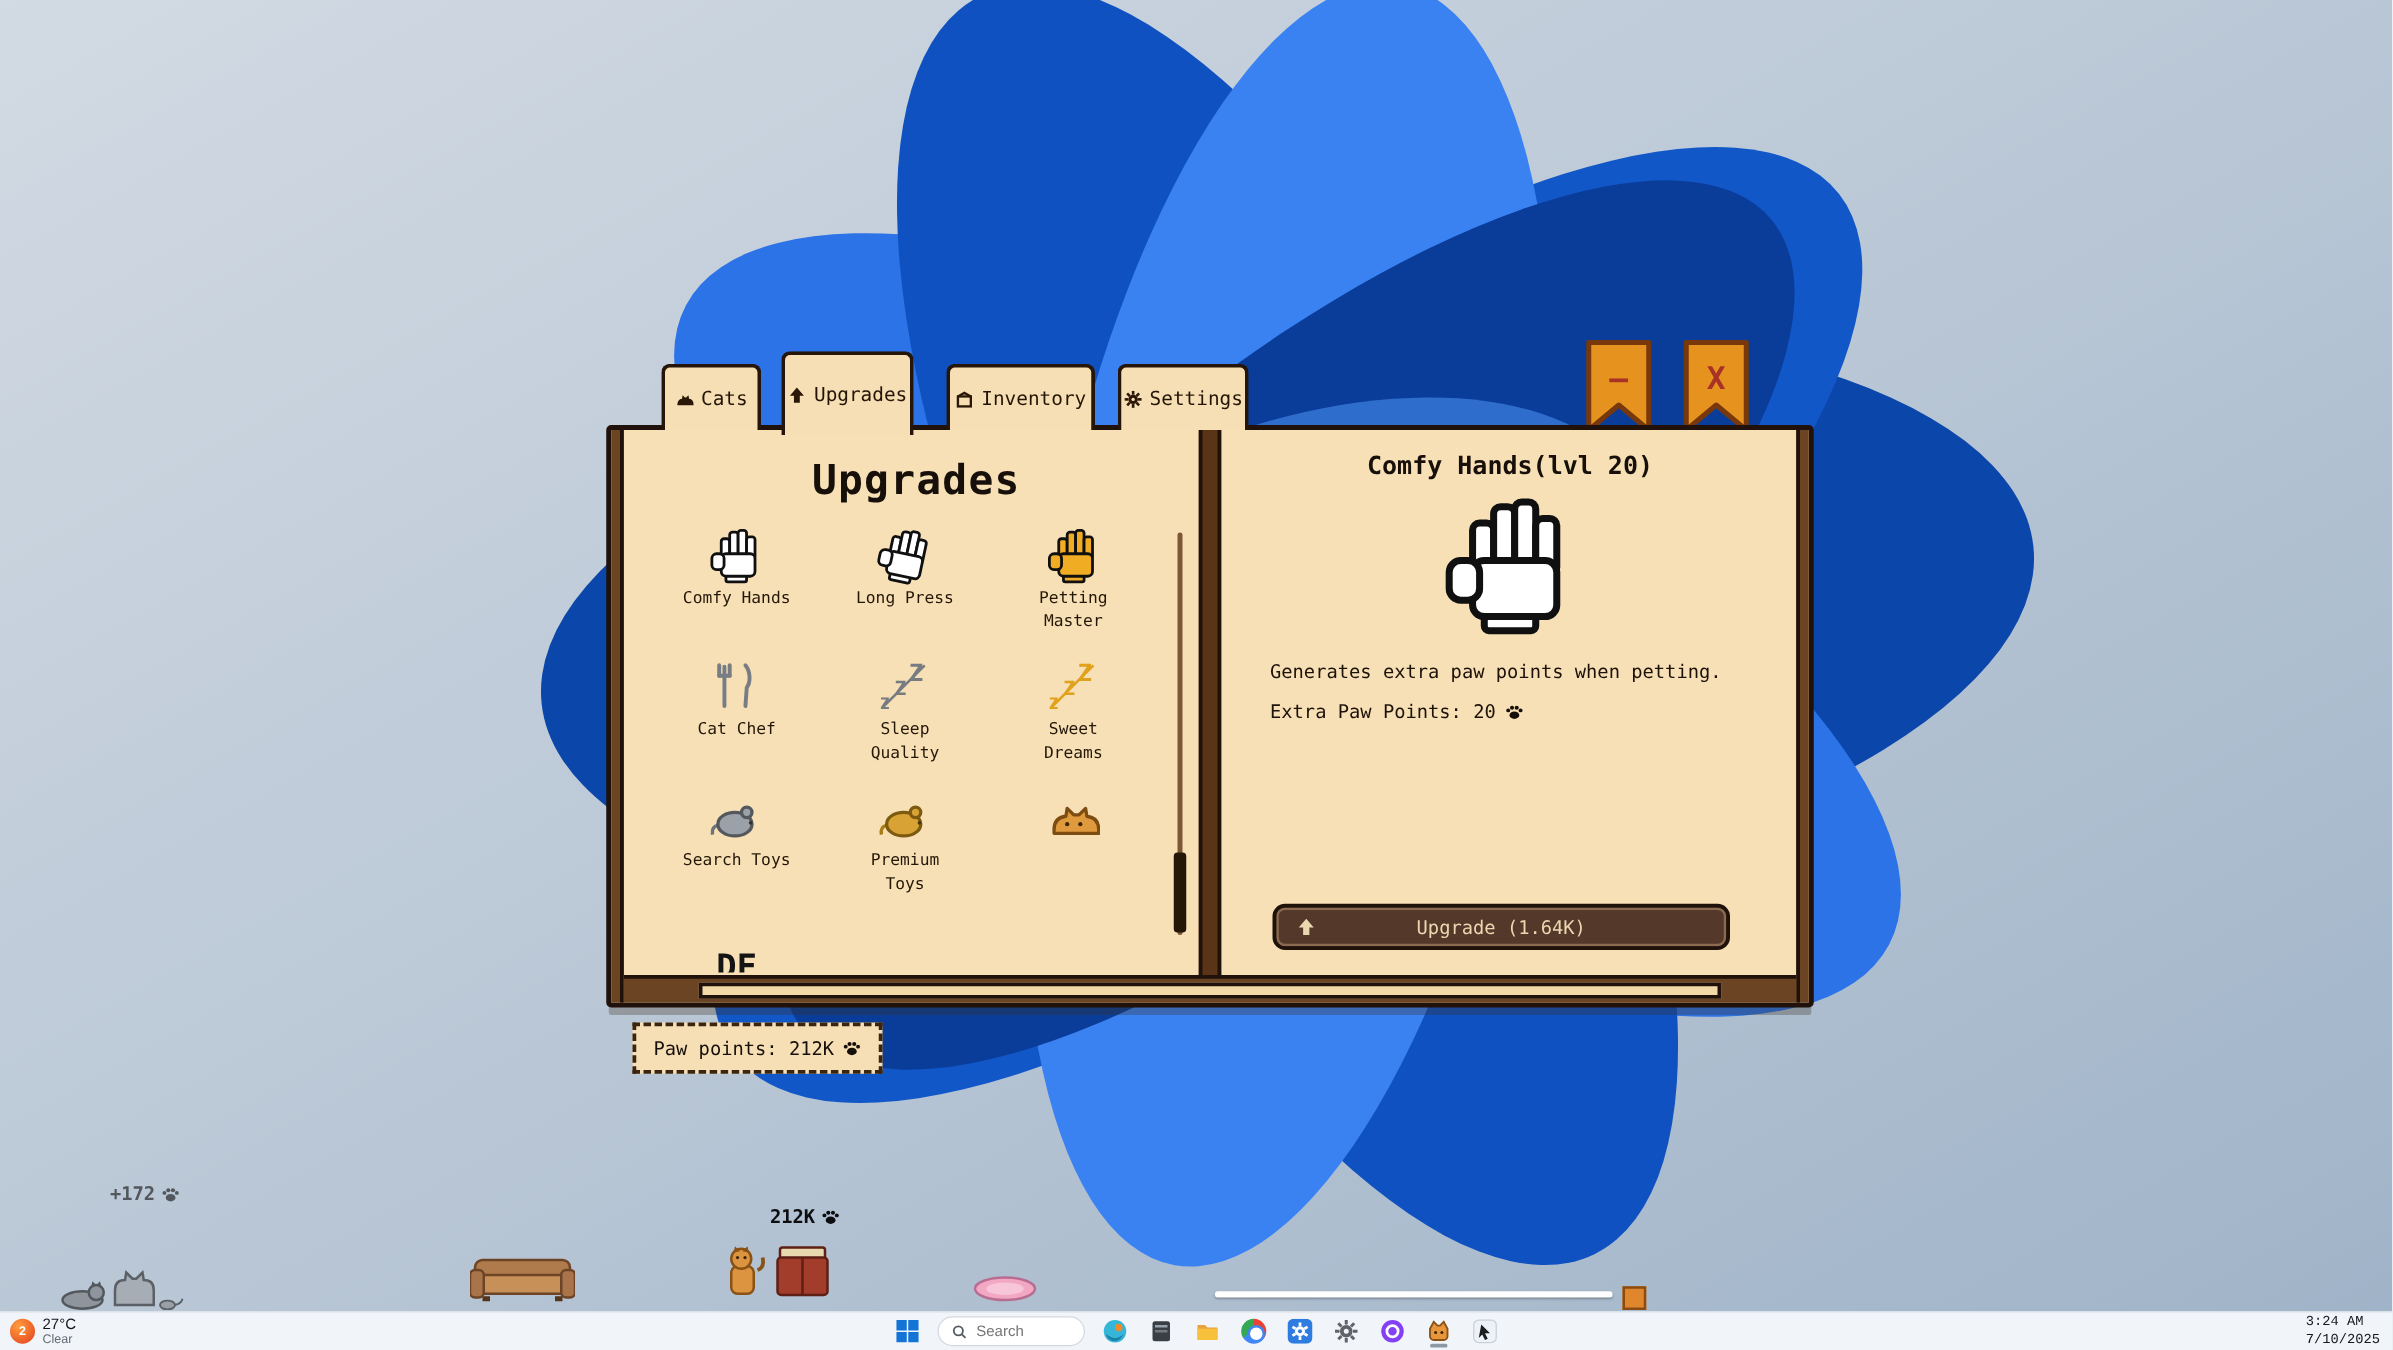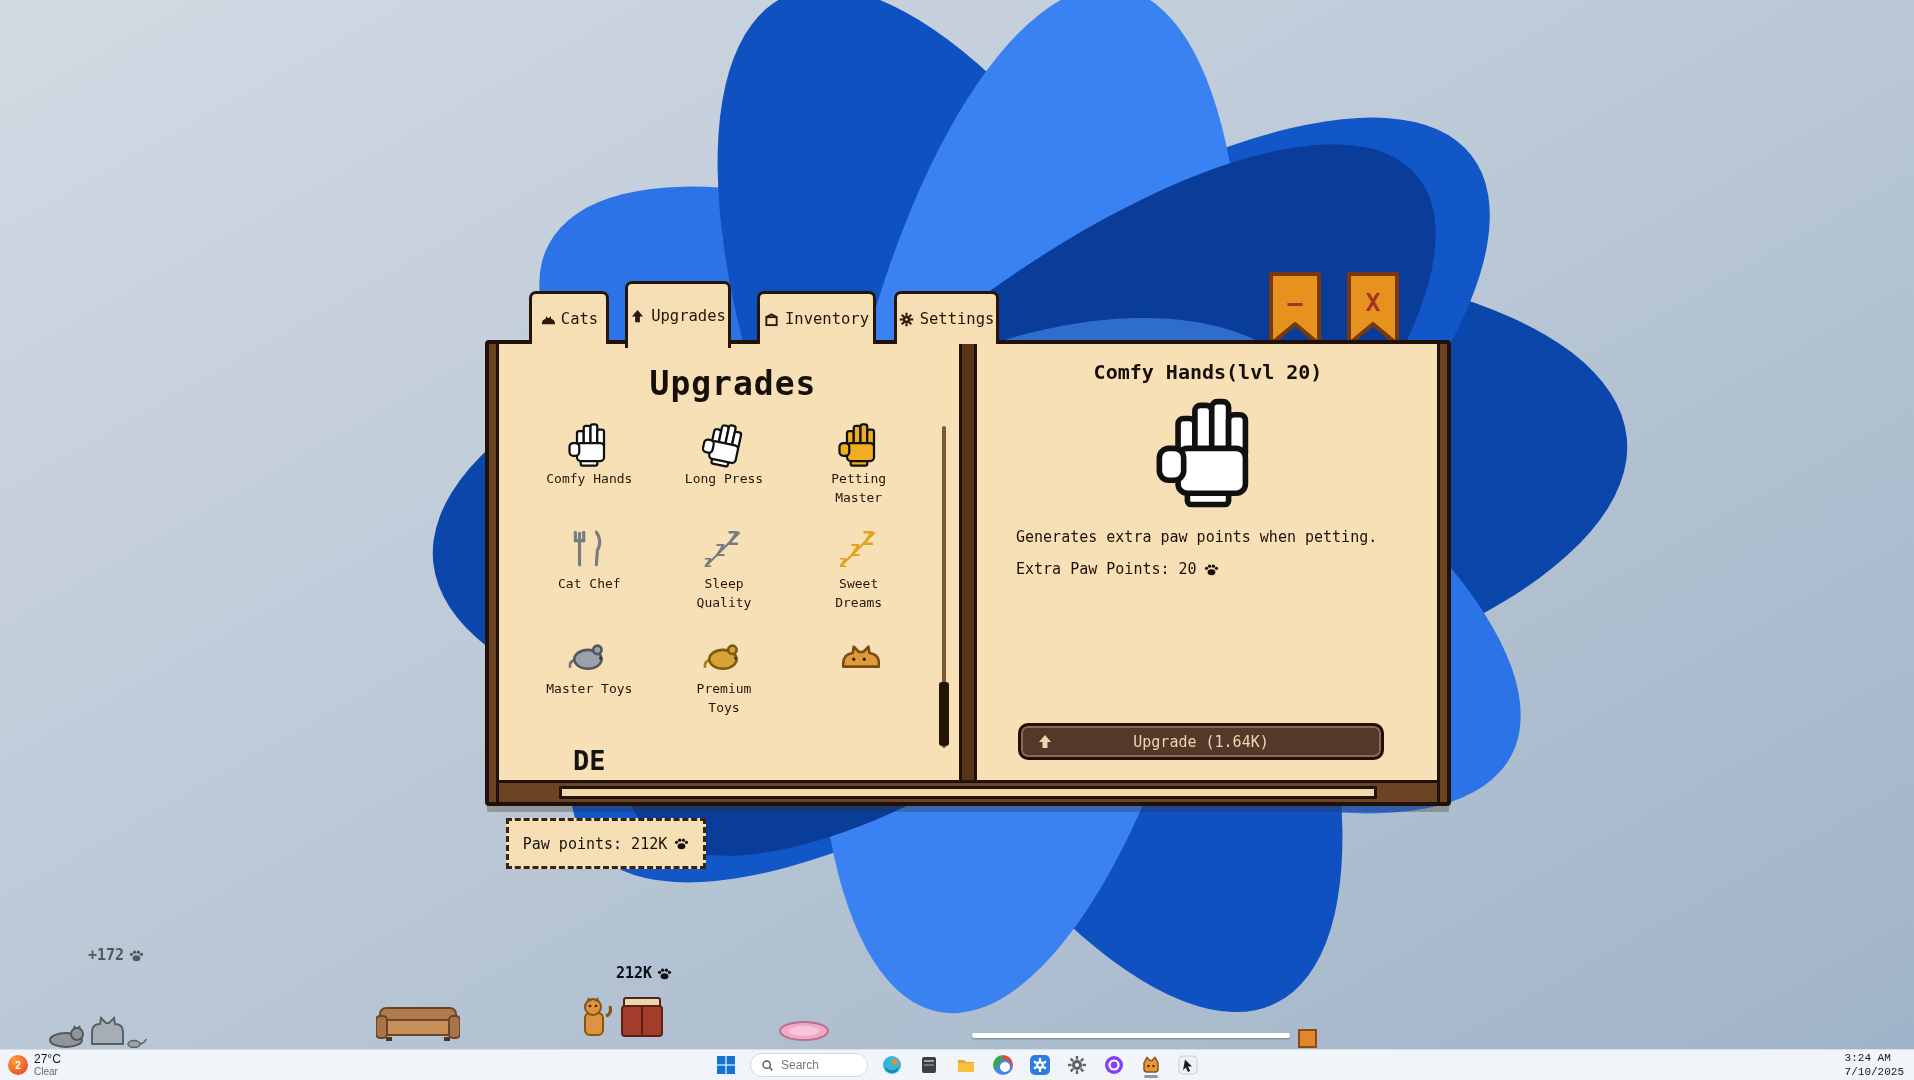--- a/index.html
+++ b/index.html
@@ -40,38 +40,38 @@
   .page-left  { left:13px; width:462px; overflow:hidden; }
   .page-right { left:493px; right:13px; }
 
   .lp-title { margin-top:20px; text-align:center; font-size:33px; font-weight:bold; color:#17100a; letter-spacing:1px; }
   .upgrade-grid { position:absolute; left:20px; right:38px; top:76px; bottom:2px; overflow:hidden;
                   display:grid; grid-template-columns:1fr 1fr 1fr; grid-auto-rows:105px; justify-items:center; }
   .ucell { display:flex; flex-direction:column; align-items:center; gap:6px; padding-top:2px; cursor:pointer; }
   .cell-icon { width:42px; height:42px; }
   .cell-icon.tilt { transform:rotate(12deg); }
   .cell-label { font-size:13px; line-height:1.45; text-align:center; color:#241708; width:92px; }
-  .partial-de { font-size:27px; font-weight:bold; color:#141414; margin-top:8px; }
+  .partial-de { font-size:27px; font-weight:bold; color:#141414; margin-top:21px; }
 
   .lp-scroll { position:absolute; right:18px; top:82px; bottom:32px; width:4px; background:#7d5636; border-radius:2px; }
   .lp-thumb  { position:absolute; left:-3px; width:10px; height:64px; bottom:2px; background:#241708; border-radius:3px; cursor:pointer; }
 
   .rp-title { margin-top:16px; text-align:center; font-size:20px; font-weight:bold; color:#17100a; }
   .rp-hand  { width:116px; height:116px; margin:12px auto 0; display:block; }
   .rp-desc  { margin:16px 34px 0; font-size:15px; color:#1c120a; }
   .rp-stat  { display:flex; align-items:center; gap:7px; margin:14px 34px 0; font-size:15px; color:#1c120a; }
   .paw { width:15px; height:15px; display:inline-block; }
 
   .upgrade-btn { position:absolute; left:36px; right:50px; bottom:20px; height:37px;
                  background:#54382a; border:3px solid #1f120a; border-radius:10px;
                  box-shadow:inset 0 0 0 2px #8a6a50; color:#ead7b0;
                  display:flex; align-items:center; justify-content:center; font-size:15px; cursor:pointer; }
   .btn-arrow { position:absolute; left:16px; width:16px; height:16px; }
 
-  .paw-badge { position:absolute; left:506px; top:818px; width:200px; height:51px;
+  .paw-badge { position:absolute; left:506px; top:818px; width:200px; height:41px;
                background:#f6dfb4; border:3px dashed #3a2412; z-index:3;
                display:flex; align-items:center; justify-content:center; gap:7px;
                font-size:15px; color:#17100a; }
 
   
   .sprite { position:absolute; z-index:1;margin-left:46px; }
   .float-pts { left:42px; top:946px; display:flex; align-items:center; gap:5px;
                font-size:15px; font-weight:bold; color:#53585f; }
   .counter-pts { left:570px; top:964px; display:flex; align-items:center; gap:5px;
                font-size:15px; font-weight:bold; color:#0c0d0f; }
@@ -291,21 +291,21 @@
 
       <div class="ucell">
         <div class="cell-icon">
           <svg viewBox="0 0 40 40">
               <path d="M6,27 q-5,1 -4,7" stroke="#6f747a" stroke-width="2.5" fill="none"></path>
               <ellipse cx="19" cy="26" rx="13" ry="9" fill="#9ba1a8" stroke="#54585d" stroke-width="2.5"></ellipse>
               <circle cx="28" cy="17" r="4" fill="#9ba1a8" stroke="#54585d" stroke-width="2.5"></circle>
               <circle cx="31" cy="25" r="1.4" fill="#2e3135"></circle>
             </svg>
         </div>
-        <div class="cell-label">Master Toys</div>
+        <div class="cell-label">Search Toys</div>
       </div>
 
       <div class="ucell">
         <div class="cell-icon">
           <svg viewBox="0 0 40 40">
               <path d="M6,27 q-5,1 -4,7" stroke="#a87c16" stroke-width="2.5" fill="none"></path>
               <ellipse cx="19" cy="26" rx="13" ry="9" fill="#d8a334" stroke="#7c5a10" stroke-width="2.5"></ellipse>
               <circle cx="28" cy="17" r="4" fill="#d8a334" stroke="#7c5a10" stroke-width="2.5"></circle>
               <circle cx="31" cy="25" r="1.4" fill="#4a3608"></circle>
             </svg>

